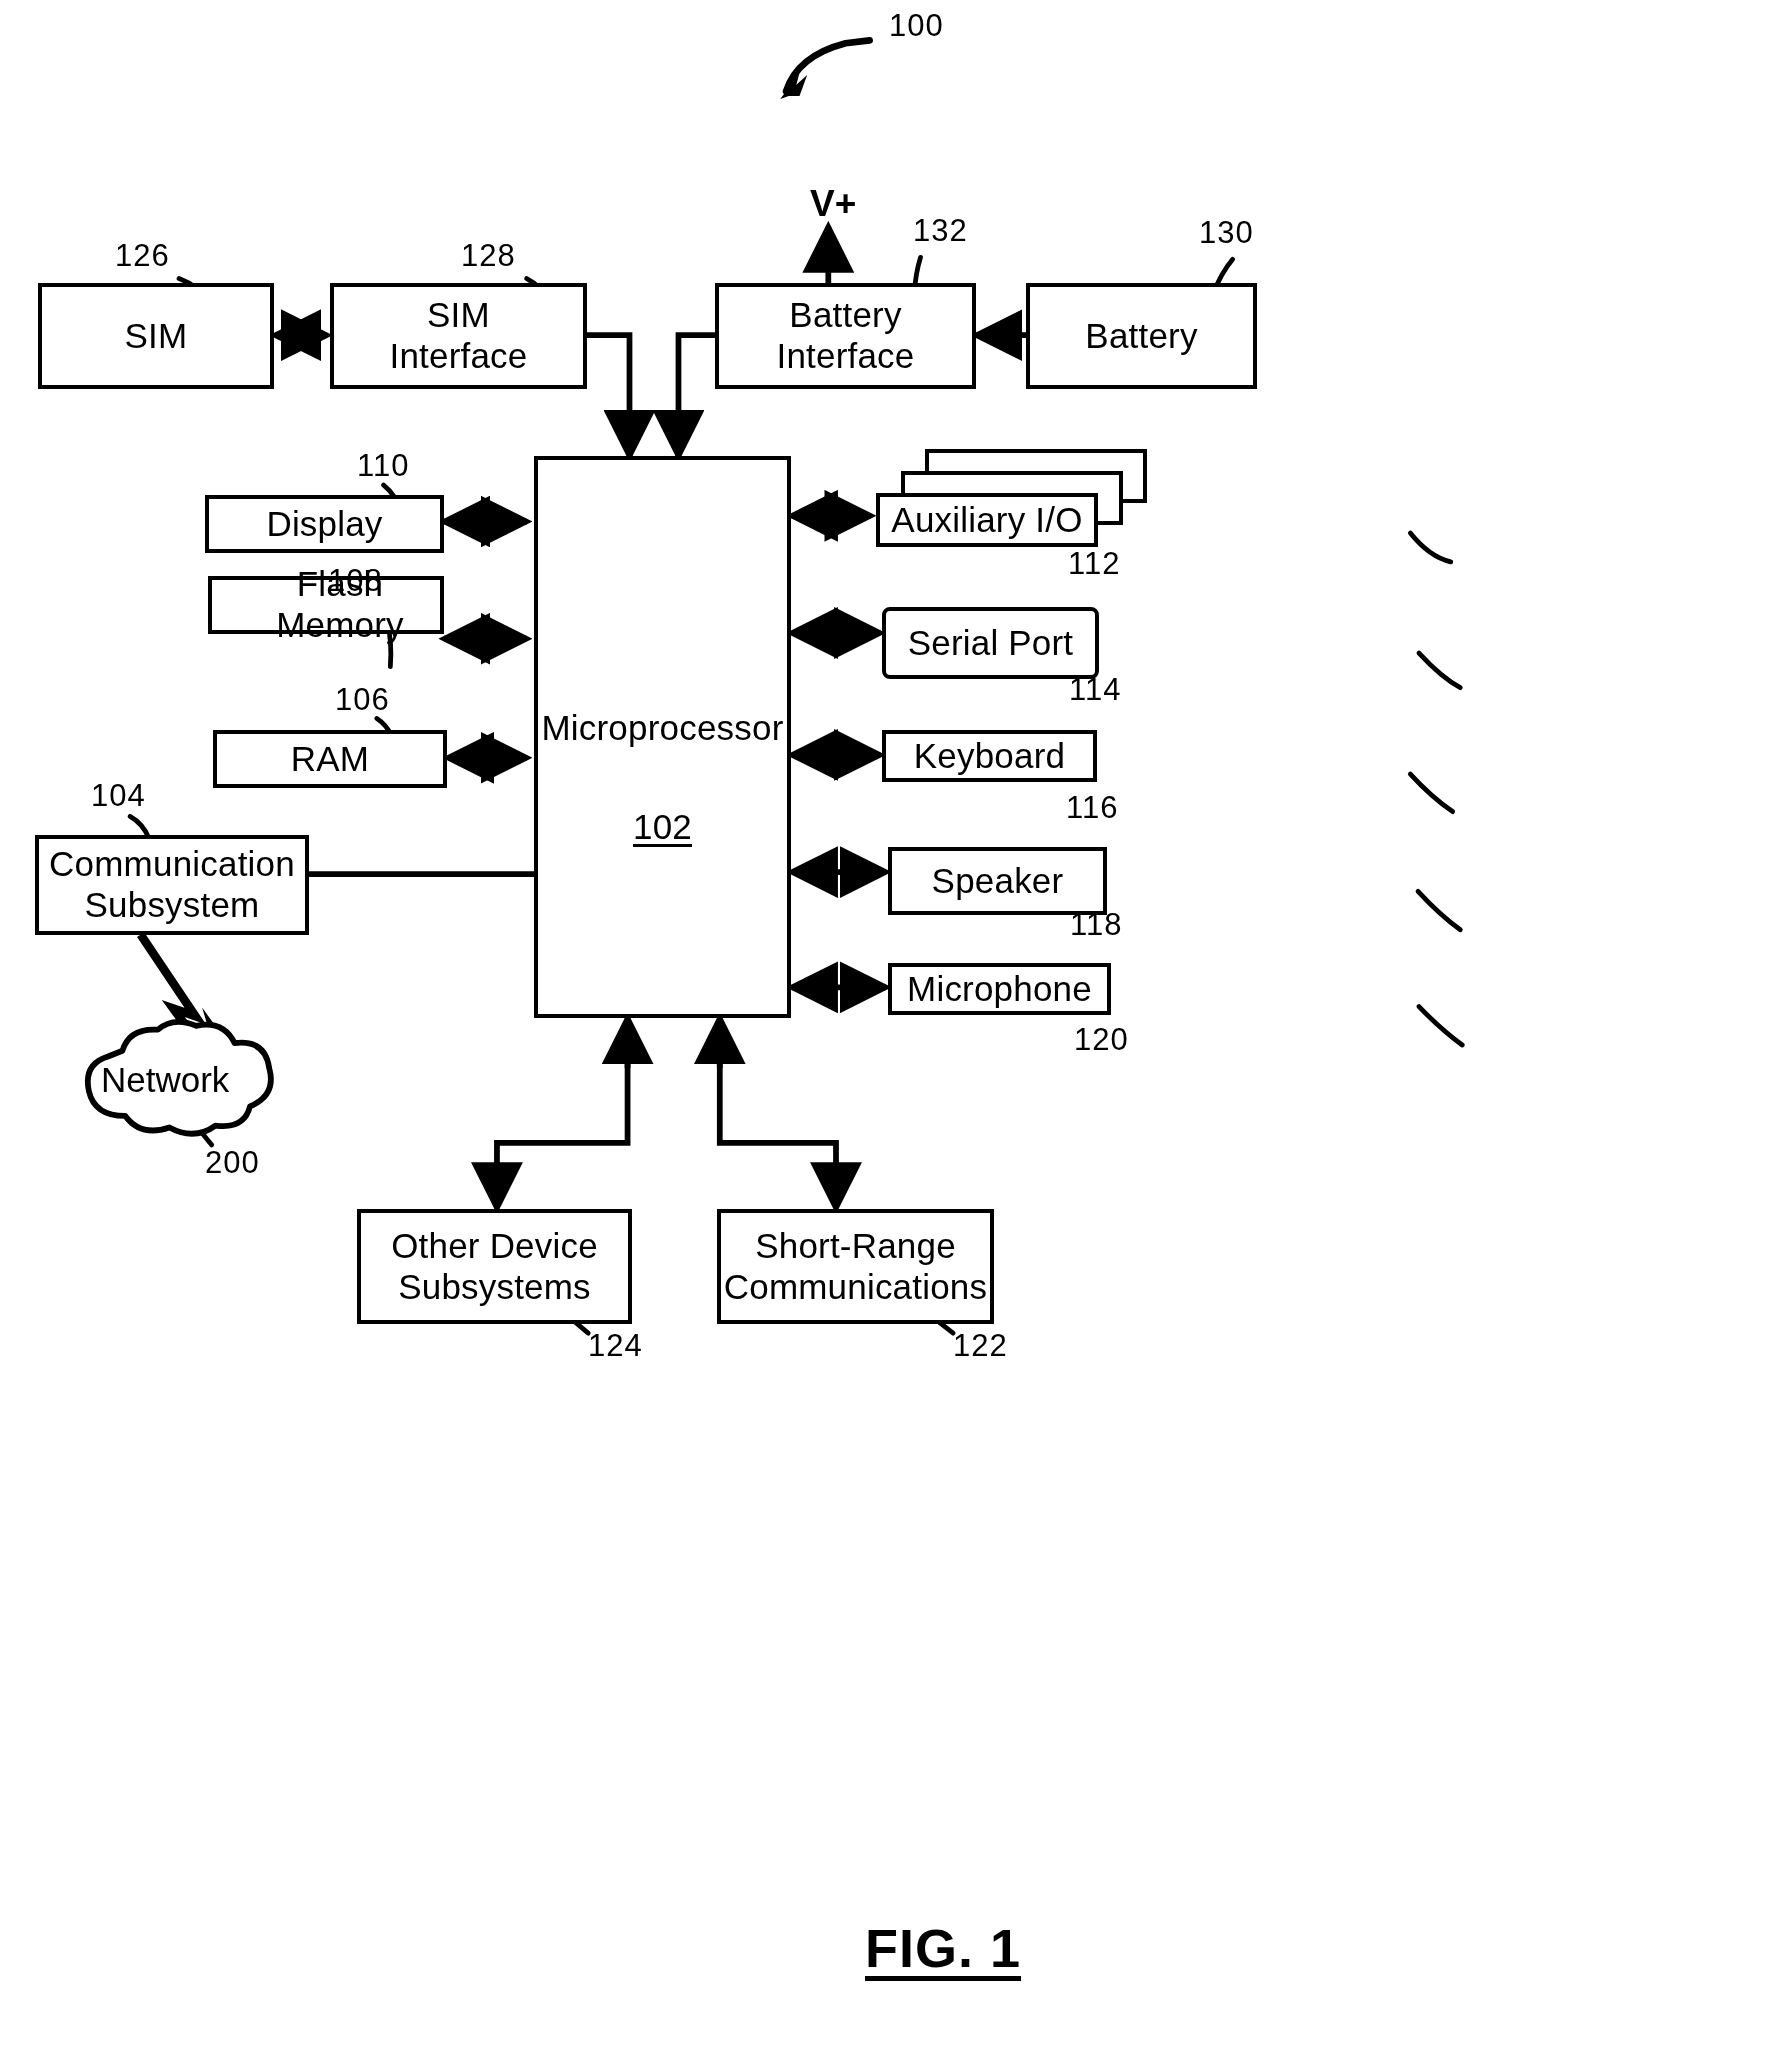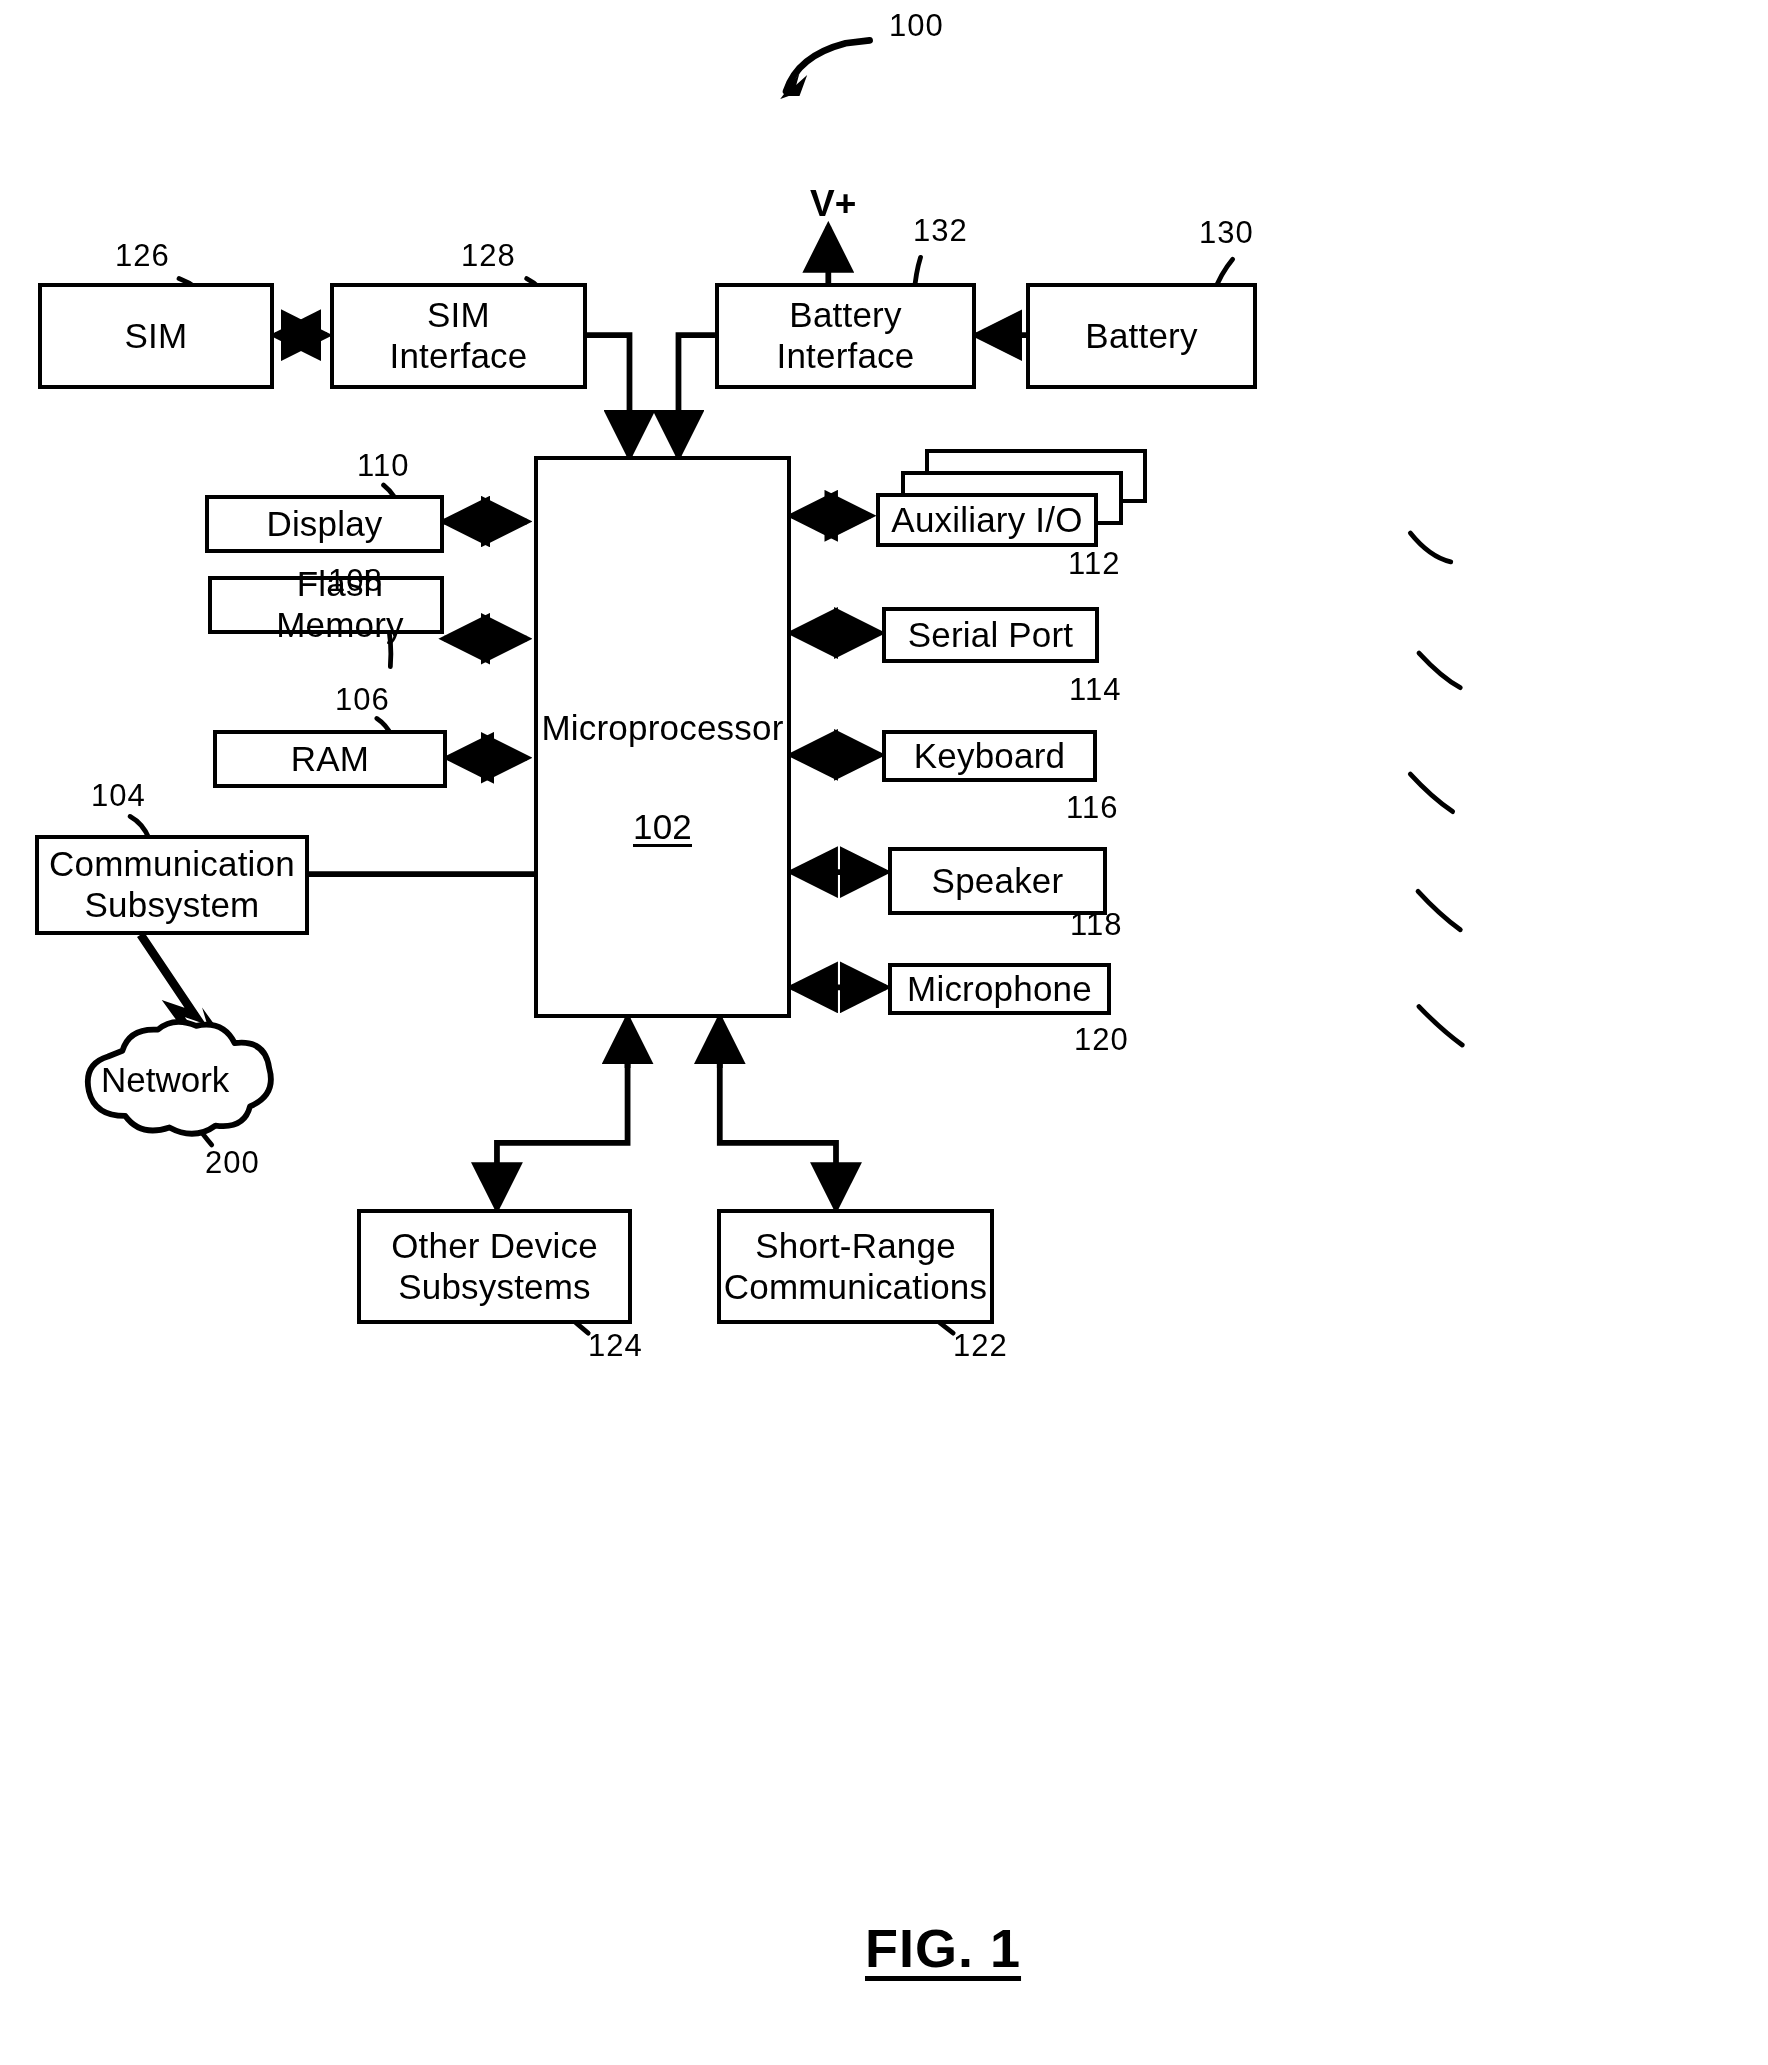--- a/index.html
+++ b/index.html
@@ -241,21 +241,21 @@
     <span style="margin-top:58px; text-decoration:underline; text-underline-offset:4.8px;">102</span>
   </div>
 
   <div class="stackcard" style="left:925px; top:449px; width:222px; height:54px;"></div>
   <div class="stackcard" style="left:901px; top:471px; width:222px; height:54px;"></div>
   <div class="box" style="left:876px; top:493px; width:222px; height:54px;">
     <span class="lbl">Auxiliary I/O</span>
   </div>
   <div class="ref" style="left:1068px; top:546px;">112</div>
 
-  <div class="box" style="left:882px; top:607px; width:217px; height:56px;">
+  <div class="box" style="left:882px; top:607px; width:217px; height:72px;border-radius:8px;">
     <span class="lbl">Serial Port</span>
   </div>
   <div class="ref" style="left:1069px; top:672px;">114</div>
 
   <div class="box" style="left:882px; top:730px; width:215px; height:52px;">
     <span class="lbl">Keyboard</span>
   </div>
   <div class="ref" style="left:1066px; top:790px;">116</div>
 
   <div class="box" style="left:888px; top:847px; width:219px; height:68px;">

